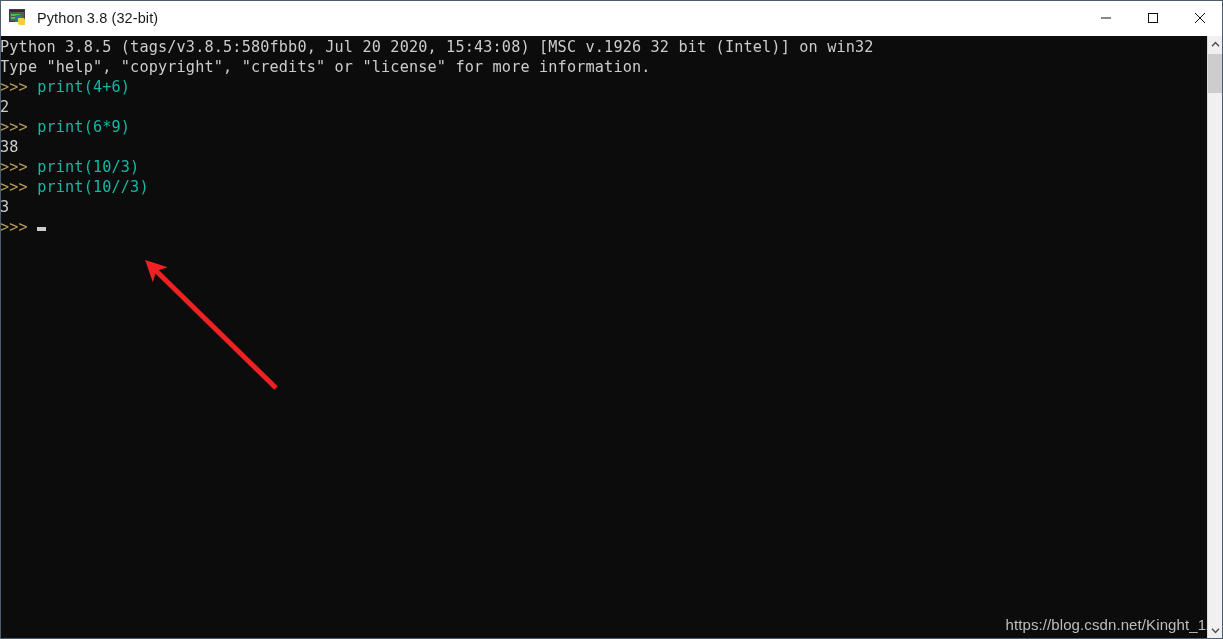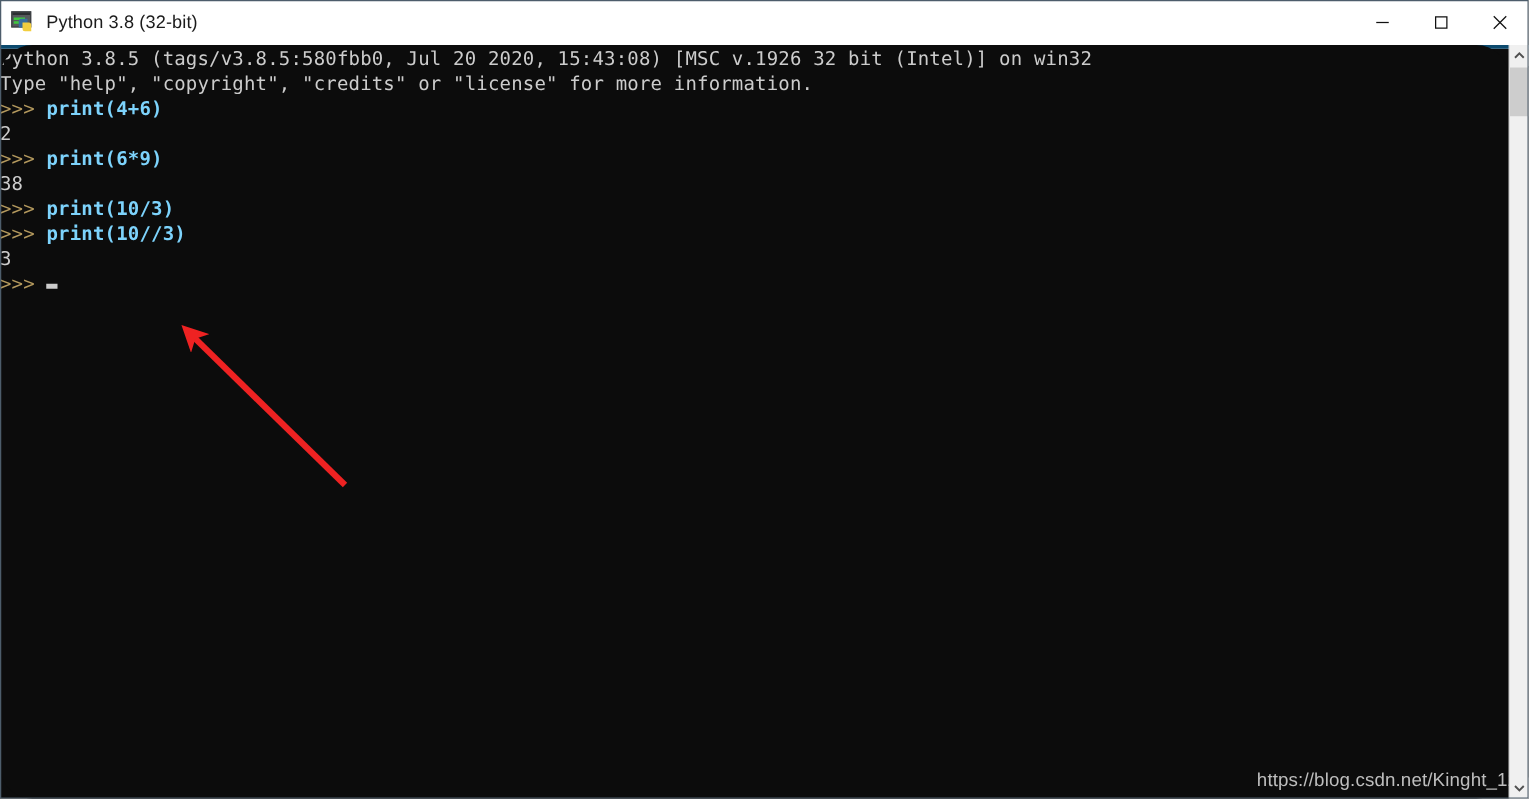--- a/index.html
+++ b/index.html
@@ -18,21 +18,21 @@
     background: #0c0c0c;
   }
 
   
   .titlebar {
     position: absolute;
     left: 0; top: 0;
     width: 1223px;
     height: 36px;
     background: #ffffff;
-    border-bottom: 3px solid #0c4a6e;
+    border-bottom: 5px solid #0c4a6e;
     display: flex;
     align-items: center;
   }
   .titlebar-left {
     display: flex;
     align-items: center;
     padding-left: 8px;
     flex: 1 1 auto;
     min-width: 0;
   }
@@ -106,40 +106,38 @@
 
   
   .console {
     position: absolute;
     left: 0;
     top: 36px;
     width: 1207px;
     height: 603px;
     background: #0c0c0c;
     overflow: hidden;
-    border-radius: 26px;
   }
   .console-inner {
     padding: 1px 0 0 0;
   }
   .cline {
     font-family: "DejaVu Sans Mono", "Liberation Mono", monospace;
     font-size: 15.2px;
     line-height: 20px;
     color: #cccccc;
     white-space: pre;
     letter-spacing: 0.15px;
     height: 20px;
   }
   .prompt {
     color: #b59a5e;
   }
   .cmdtext {
-    color: #7dd3fc;
-    font-weight: bold;
+    color: #14b8a6;
   }
   .cursor {
     display: inline-block;
     width: 9px;
     height: 4px;
     background: #cccccc;
     vertical-align: baseline;
     margin-left: 9px;
     position: relative;
     top: -1px;

